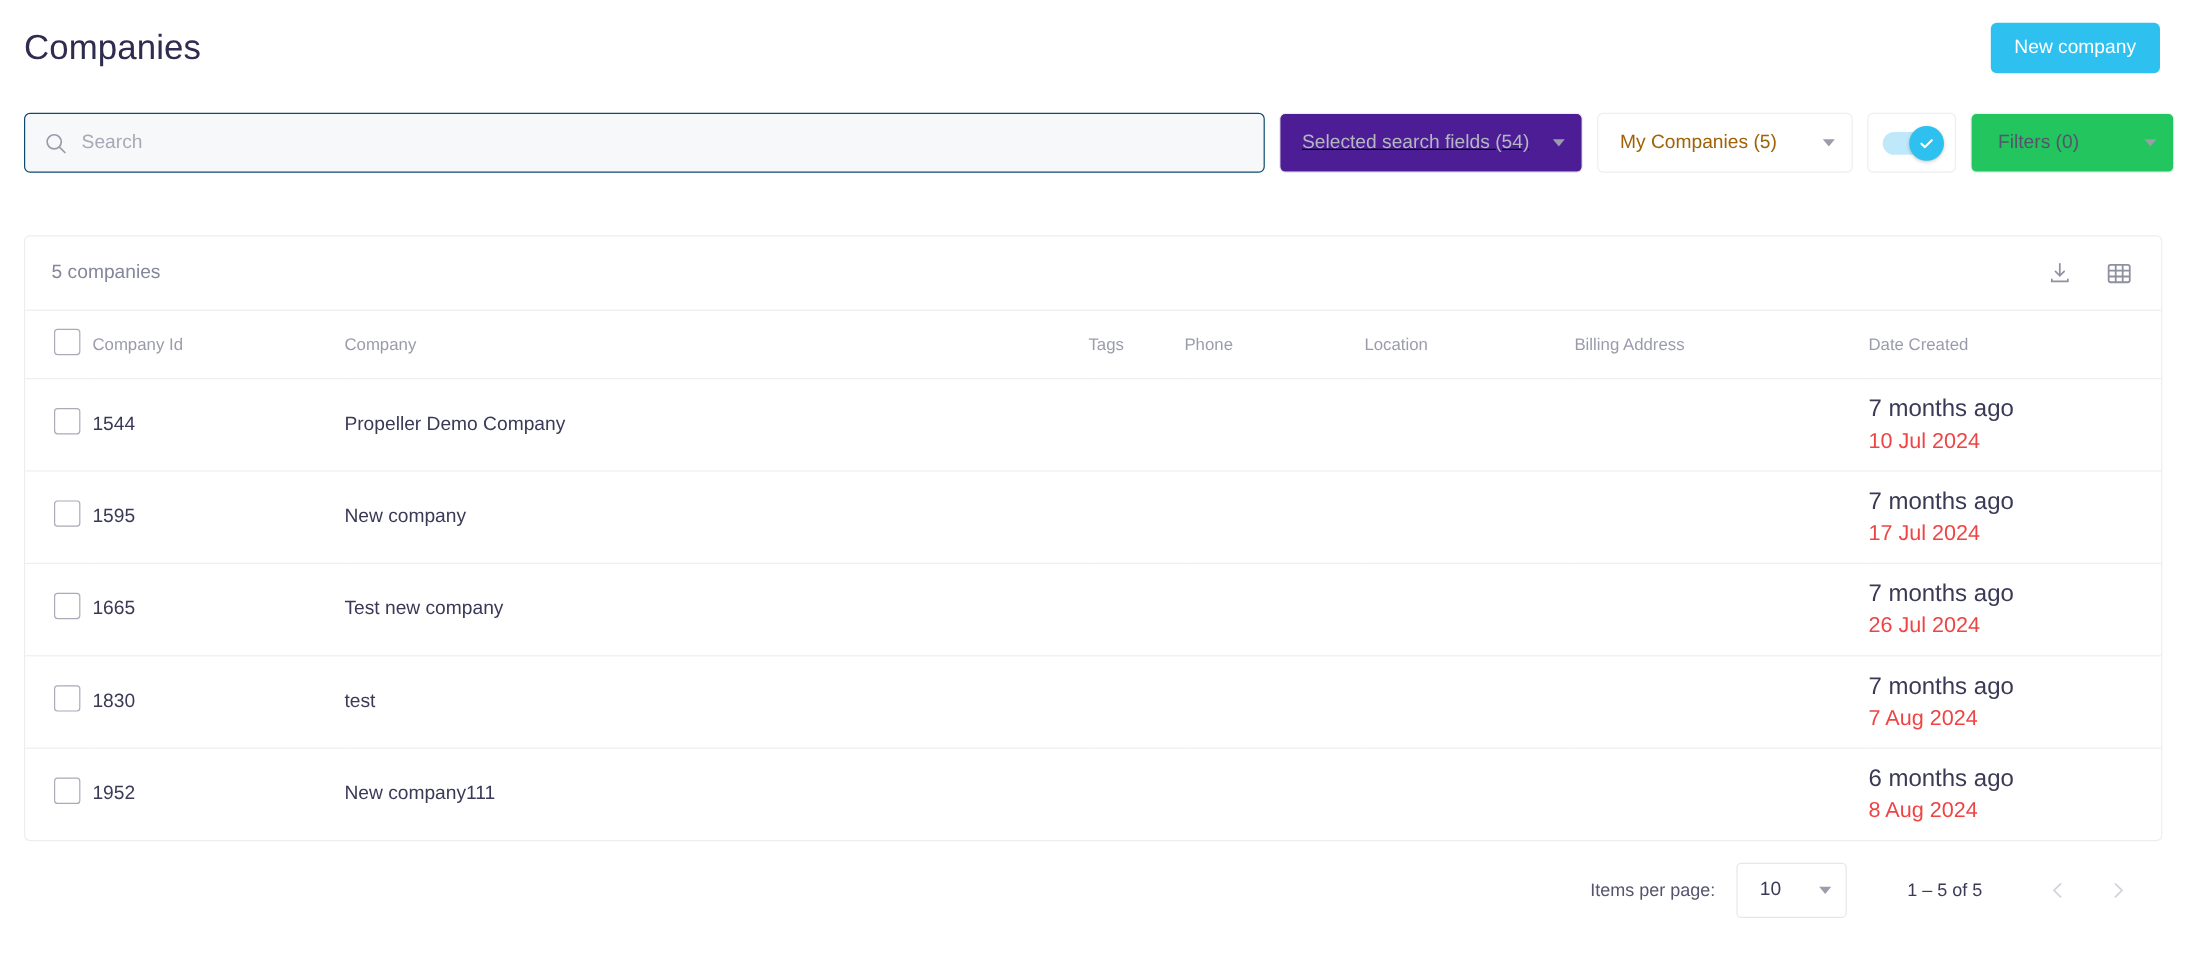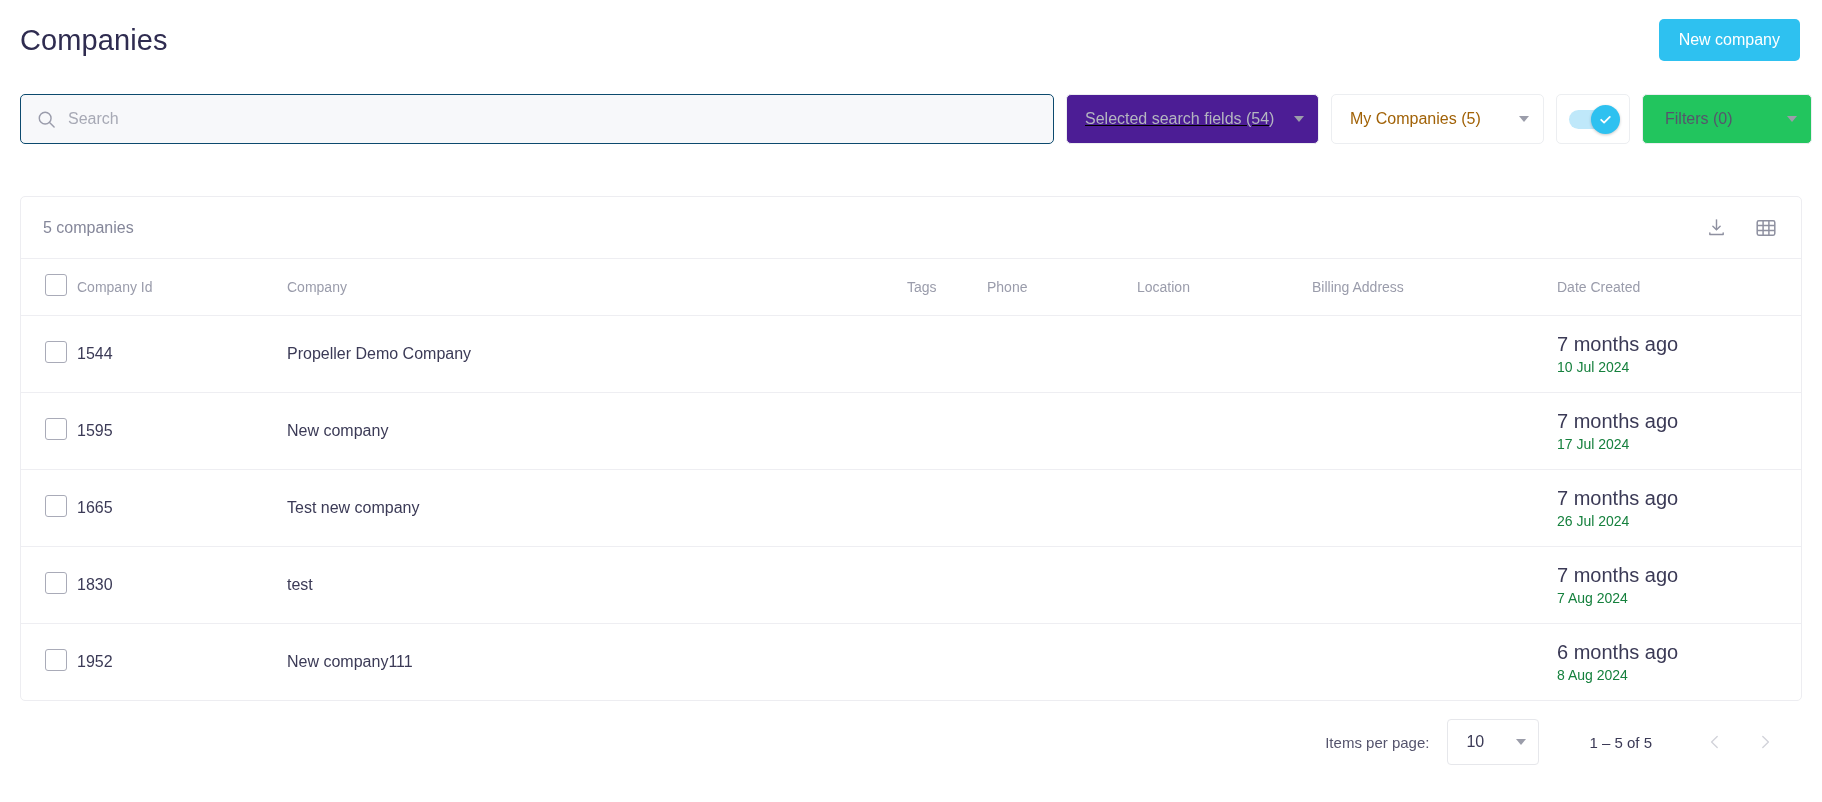--- a/index.html
+++ b/index.html
@@ -221,21 +221,21 @@
 
   .cbx {
     width: 22px; height: 22px;
     border: 1.6px solid #a9abb8;
     border-radius: 3px;
     background: #ffffff;
     display: inline-block;
     cursor: pointer;
   }
   .date-rel { font-size: 20px; color: #3b3a56; line-height: 1.35; }
-  .date-abs { font-size: 14px; color: #15803d; line-height: 1.35; }
+  .date-abs { font-size: 18px; color: #ef4444; line-height: 1.35; }
 
   
   .pagination {
     position: absolute;
     left: 20px;
     width: 1782px;
     top: 712px;
     height: 60px;
     display: flex;
     align-items: center;

